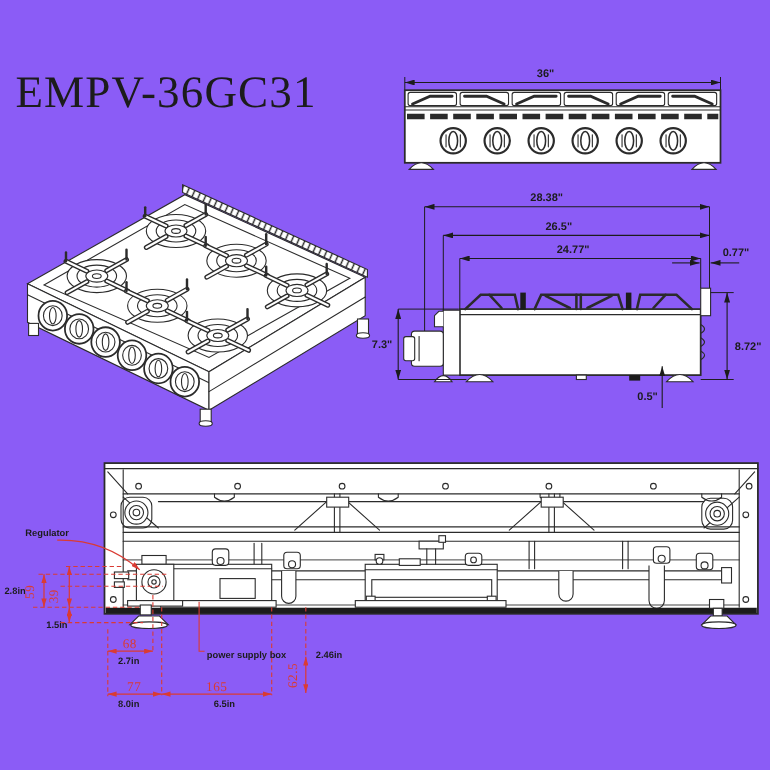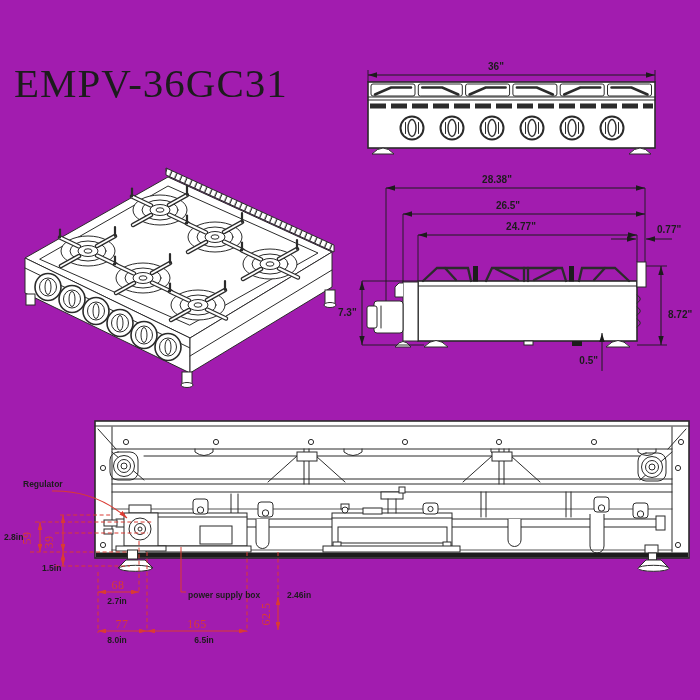--- a/index.html
+++ b/index.html
@@ -1,16 +1,16 @@
 <!DOCTYPE html>
 <html><head>
 <meta charset="utf-8">
 <style>
   html,body{margin:0;padding:0;background:#fff;}
-  .page{position:relative;width:700px;height:700px;background:#a21caf;overflow:hidden;
+  .page{position:relative;width:700px;height:700px;background:#8b5cf6;overflow:hidden;
         font-family:"Liberation Sans",sans-serif;}
   svg{display:block}
   .ln{stroke:#2b2b2b;stroke-width:1;fill:none;stroke-linecap:round}
   .lw{stroke:#2b2b2b;stroke-width:1;fill:#ffffff}
   .lw2{stroke:#2b2b2b;stroke-width:1.6;fill:#ffffff}
   .bk{fill:#1c1c1c;stroke:none}
   .ds{stroke:#1c1c1c;stroke-width:.9;fill:none}
   .db{stroke:#1c1c1c;stroke-width:1;fill:none;marker-start:url(#ab);marker-end:url(#ab)}
   .de{stroke:#1c1c1c;stroke-width:1;fill:none;marker-end:url(#ab)}
   .dr{stroke:#da3b33;stroke-width:1.1;fill:none;marker-start:url(#ar);marker-end:url(#ar)}

